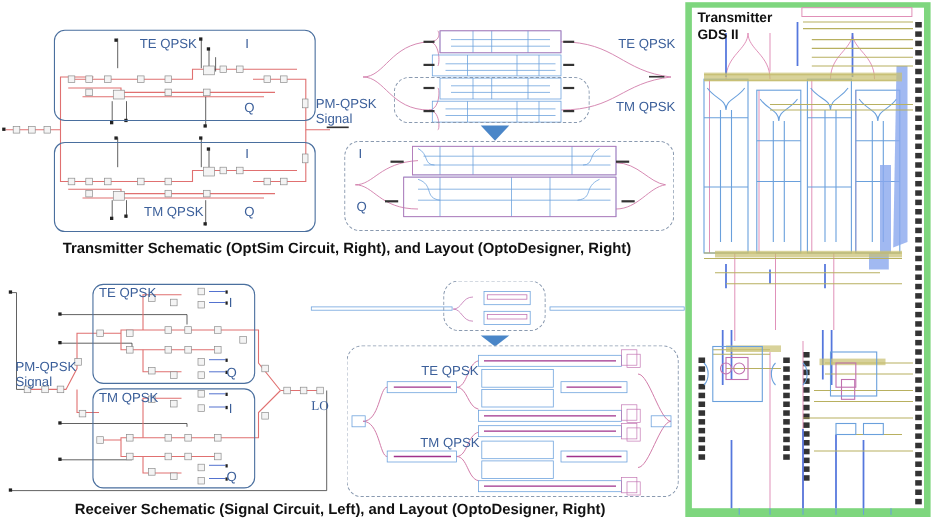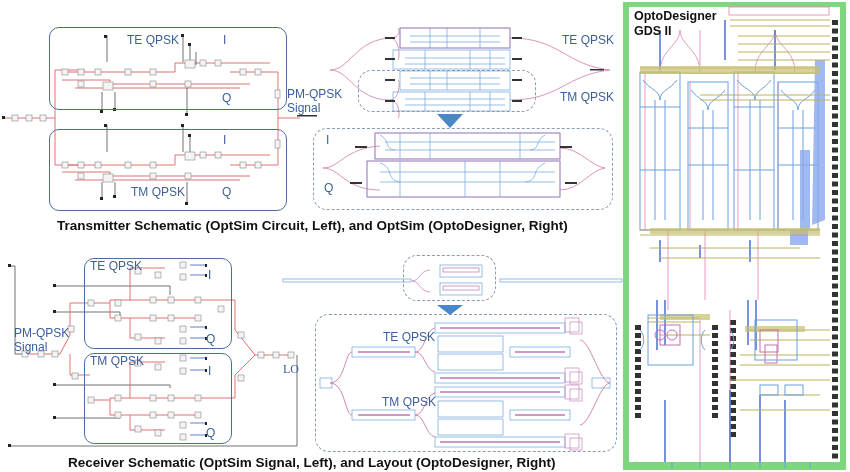--- a/index.html
+++ b/index.html
@@ -161,21 +161,21 @@
     <path d="M437 114 H463 L450 128 Z" fill="#4a86c8"></path>
   </svg>
   <div class="dash" style="left:358px;top:70px;width:178px;height:42px;"></div>
   <div class="dash" style="left:313px;top:128px;width:300px;height:82px;"></div>
   <div class="lbl" style="left:562px;top:33px;">TE QPSK</div>
   <div class="lbl" style="left:560px;top:90px;">TM QPSK</div>
   <div class="lbl" style="left:326px;top:133px;">I</div>
   <div class="lbl" style="left:324px;top:181px;">Q</div>
 </div>
 
-<div class="caption" style="left:57px;top:218px;">Transmitter Schematic (OptSim Circuit, Left), and OptSim (OptoDesigner, Right)</div>
+<div class="caption" style="left:57px;top:218px;">Transmitter Schematic (OptSim Circuit, Right), and Layout (OptoDesigner, Right)</div>
 
 <div>
   <svg width="310" height="230" viewBox="0 240 310 230" style="top:240px;">
     <g stroke="#333" stroke-width="0.7" fill="none">
       <path d="M10 266 H15 V354 H25"></path>
       <path d="M55 286 H170 V295"></path>
         <path d="M55 312 H120 V318"></path>
       <path d="M55 385 H170 V388"></path>
         <path d="M55 418 H120 V415"></path>
       <path d="M10 446 H297 V355"></path>
@@ -323,21 +323,21 @@
       <rect x="565" y="434" width="14" height="14"></rect>
         <rect x="570" y="438" width="12" height="12"></rect>
     </g>
   </svg>
   <div class="dash" style="left:403px;top:255px;width:93px;height:46px;"></div>
   <div class="dash" style="left:315px;top:314px;width:302px;height:138px;"></div>
   <div class="lbl" style="left:383px;top:330px;">TE QPSK</div>
   <div class="lbl" style="left:382px;top:395px;">TM QPSK</div>
 </div>
 
-<div class="caption" style="left:68px;top:455px;">Receiver Schematic (OptSim Signal, Left), and Layout (OptoDesigner, Right)</div>
+<div class="caption" style="left:68px;top:455px;">Receiver Schematic (Signal Circuit, Left), and Layout (OptoDesigner, Right)</div>
 
 <div>
   <div class="abs" style="left:623px;top:2px;width:223px;height:468px;background:#7ed67e;"></div>
   <div class="abs" style="left:629px;top:7px;width:211px;height:455px;background:#ffffff;"></div>
   <svg width="850" height="472" viewBox="0 0 850 472">
 
     <g fill="#333" id="gds-pads">
         <rect x="832" y="20" width="6" height="5"></rect>
         <rect x="832" y="28.5" width="6" height="5"></rect>
         <rect x="832" y="37" width="6" height="5"></rect>
@@ -490,16 +490,16 @@
       <rect x="755" y="320" width="42" height="40"></rect>
       <rect x="760" y="385" width="18" height="10"></rect>
         <rect x="785" y="385" width="18" height="10"></rect>
       <path d="M640 330 C645 335 645 345 640 350 M705 330 C700 335 700 345 705 350 M730 330 C735 335 735 345 730 350"></path>
     </g>
     <g stroke="#6aa0dc" stroke-width="1" fill="none">
       <path d="M672 462 V468 M700 462 V468 M730 462 V468 M760 462 V468 M785 462 V468 M810 462 V468"></path>
     </g>
   </svg>
   <div class="gds-title" style="left:634px;top:9px;">
-    <div>OptoDesigner</div>
+    <div>Transmitter</div>
     <div>GDS II</div>
   </div>
 </div>
 
 </body></html>

